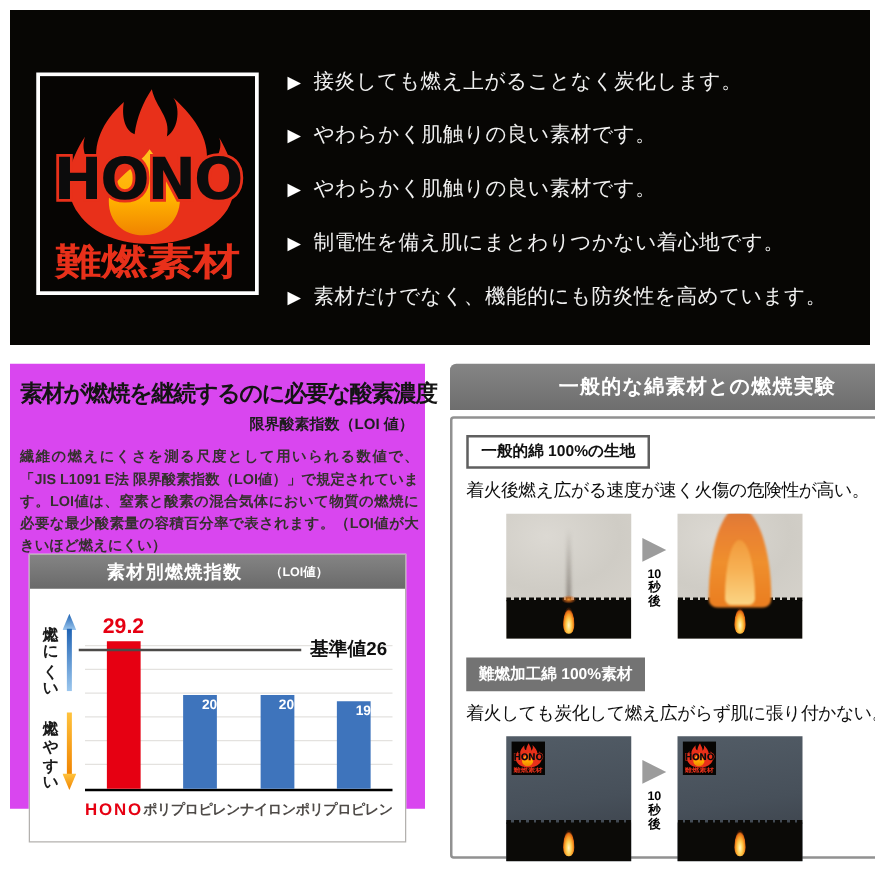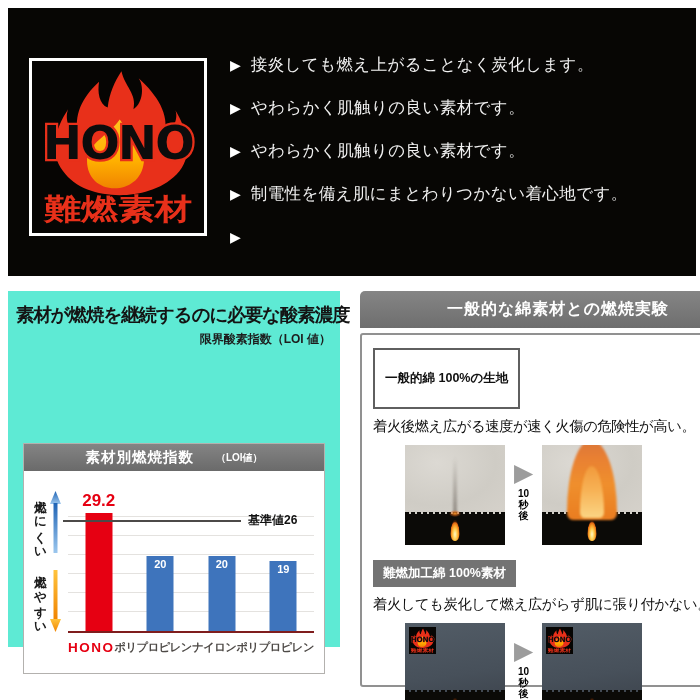--- a/index.html
+++ b/index.html
@@ -12,57 +12,57 @@
   
   #hero { position:absolute; left:8px; top:8px; width:688px; height:268px; background:#070604; }
   .logo-frame { position:absolute; left:21px; top:50px; width:172px; height:172px; border:3px solid #ffffff; background:#000; }
   .logo-frame svg { display:block; width:100%; height:100%; }
   .bullets { position:absolute; left:222px; top:44px; }
   .bullet { display:flex; align-items:center; height:26px; margin-bottom:17px; }
   .bullet .marker { color:#ffffff; font-size:14px; margin-right:10px; line-height:1; }
   .bullet .text { color:#f1f1f1; font-size:16.5px; letter-spacing:.4px; white-space:nowrap; }
 
   
-  #left-panel { position:absolute; left:8px; top:291px; width:332px; height:356px; background:#5eead4; }
+  #left-panel { position:absolute; left:8px; top:291px; width:332px; height:356px; background:#d946ef; }
   .lp-title { margin:11px 5px 0 8px; font-size:18.4px; font-weight:bold; color:#141414; letter-spacing:-1px; white-space:nowrap; }
   .lp-subtitle { text-align:right; margin:4px 9px 0 0; font-size:12px; font-weight:bold; color:#1d1d1d; }
   .lp-desc { margin:10px 5px 0 8px; font-size:11.5px; font-weight:bold; color:#35312e; line-height:1.55; text-align:justify; }
 
   .chart-box { position:absolute; left:15px; top:152px; width:302px; height:231px; background:#ffffff; border:1px solid #b3b1ae; box-sizing:border-box; }
   .chart-header { height:27px; background:linear-gradient(#848484,#6a6a6a); display:flex; align-items:center; justify-content:center; gap:22px; color:#fff; }
   .chart-title { font-size:14.5px; font-weight:bold; letter-spacing:1px; }
   .chart-unit  { font-size:10px; font-weight:bold; }
   .chart-body { position:relative; height:202px; }
 
   .axis-note { position:absolute; display:flex; align-items:stretch; gap:3px; }
   .axis-note .vtext { writing-mode:vertical-rl; text-orientation:upright; font-size:12.5px; font-weight:bold; color:#1b1b1b; letter-spacing:1px; line-height:1; }
   .note-top { left:10px; top:20px; }
   .note-bottom { left:10px; top:95px; }
   .axis-note svg { display:block; }
 
-  .plot { position:absolute; left:44px; right:10px; top:22px; bottom:40px; border-bottom:2px solid #7f1d1d; }
+  .plot { position:absolute; left:44px; right:10px; top:22px; bottom:40px; border-bottom:2px solid #000000; }
   .gridline { position:absolute; left:0; right:0; height:1px; background:#e4e2df; z-index:1; }
   .bar-slot { position:absolute; bottom:0; top:0; z-index:2; }
   .bar { position:absolute; bottom:0; left:50%; transform:translateX(-50%); width:27px; }
   .bar-value-above { position:absolute; left:50%; transform:translateX(-50%); color:#e60012; font-size:17px; font-weight:bold; white-space:nowrap; z-index:4; }
-  .bar-value-inside { position:absolute; top:2px; left:0; right:0; text-align:center; color:#ffffff; font-size:11px; font-weight:bold; }
+  .bar-value-inside { position:absolute; top:2px; left:0; right:0; text-align:right; color:#ffffff; font-size:11px; font-weight:bold; }
   .baseline-rule { position:absolute; left:-5px; right:0; display:flex; align-items:center; z-index:3; }
   .baseline-line { height:2px; background:#4c4a48; width:178px; }
-  .baseline-label { font-size:12px; font-weight:bold; color:#101010; margin-left:7px; white-space:nowrap; }
+  .baseline-label { font-size:15px; font-weight:bold; color:#101010; margin-left:7px; white-space:nowrap; }
   .cats { position:absolute; left:44px; right:10px; top:169px; display:flex; }
   .cat { flex:1; text-align:center; font-size:11.3px; color:#4e4a47; font-weight:bold; letter-spacing:-0.5px; white-space:nowrap; }
   .cat.brand { color:#e60012; font-size:13.5px; font-weight:bold; letter-spacing:1.5px; }
 
   
   #right-panel { position:absolute; left:360px; top:291px; width:396px; height:396px; }
   .rp-header { height:37px; background:linear-gradient(#858585,#6e6e6e); border-radius:5px 5px 0 0; color:#ffffff; font-size:16px; font-weight:bold; display:flex; align-items:center; justify-content:center; letter-spacing:1px; }
   .rp-body { position:absolute; left:0; right:0; top:42px; bottom:0; background:#ffffff; border:2px solid #919191; border-radius:3px; box-sizing:border-box; }
   .exp { padding-left:11px; }
   .exp-tag { display:inline-block; font-size:12.5px; font-weight:bold; letter-spacing:0; }
-  .exp-tag.outline { border:2px solid #5f5f5f; color:#101010; background:#fff; padding:20px 10px; margin-top:13px; }
+  .exp-tag.outline { border:2px solid #5f5f5f; color:#101010; background:#fff; padding:3px 10px; margin-top:13px; }
   .exp-tag.solid { background:#737373; color:#ffffff; padding:5px 10px; margin-top:15px; }
   .exp-desc { font-size:14.3px; color:#0e0e0e; margin-top:8px; letter-spacing:-0.4px; white-space:nowrap; }
   .photo-row { display:flex; margin:9px 0 0 32px; align-items:flex-start; }
   .photo { width:100px; height:100px; position:relative; overflow:hidden; flex:none; }
   .photo.cotton { background:radial-gradient(130% 95% at 32% 18%, #dcd9d3 0%, #cfccc5 45%, #d7d3cc 82%); }
   .photo.hono { background:linear-gradient(172deg, #525c66 0%, #47505a 52%, #3e454e 78%, #333a42 100%); }
   .black-band { position:absolute; left:0; right:0; bottom:0; height:31px; background:#0b0a07; z-index:2; }
   .black-band::before { content:""; position:absolute; left:0; right:0; top:-2px; height:3px;
      background:repeating-linear-gradient(90deg,#0b0a07 0 4px, rgba(0,0,0,0) 4px 6px); }
   .candle { position:absolute; bottom:4px; left:50%; transform:translateX(-50%); width:9px; height:21px; z-index:3;
@@ -142,27 +142,29 @@
       <div class="bullet">
         <span class="marker">▶</span>
         <span class="text">やわらかく肌触りの良い素材です。</span>
       </div>
       <div class="bullet">
         <span class="marker">▶</span>
         <span class="text">制電性を備え肌にまとわりつかない着心地です。</span>
       </div>
       <div class="bullet">
         <span class="marker">▶</span>
+        <span class="text">素材だけでなく、機能的にも防炎性を高めています。</span>
       </div>
     </div>
 </div>
 
 <div id="left-panel">
   <div class="lp-title">素材が燃焼を継続するのに必要な酸素濃度</div>
   <div class="lp-subtitle">限界酸素指数（LOI 値）</div>
+  <div class="lp-desc">繊維の燃えにくさを測る尺度として用いられる数値で、「JIS L1091 E法 限界酸素指数（LOI値）」で規定されています。LOI値は、窒素と酸素の混合気体において物質の燃焼に必要な最少酸素量の容積百分率で表されます。（LOI値が大きいほど燃えにくい）</div>
 
   <div class="chart-box">
     <div class="chart-header">
       <span class="chart-title">素材別燃焼指数</span>
       <span class="chart-unit">（LOI値）</span>
     </div>
     <div class="chart-body">
       <div class="axis-note note-top">
         <span class="vtext">燃えにくい</span>
         <svg width="11" height="62">

